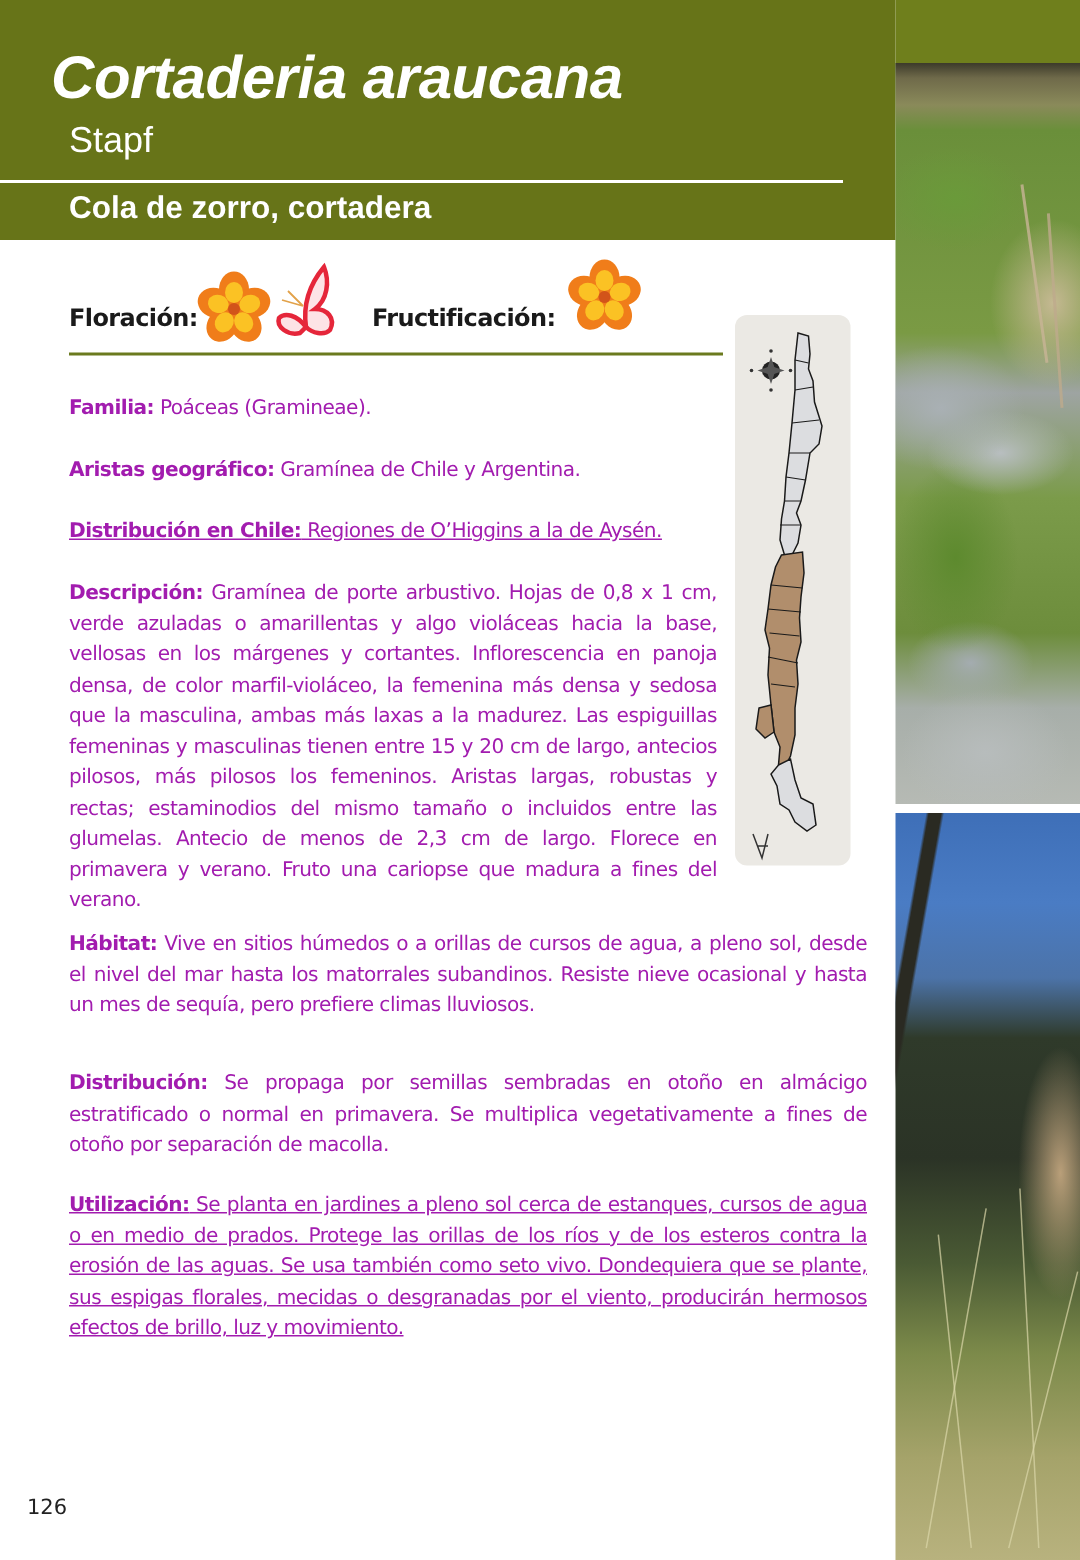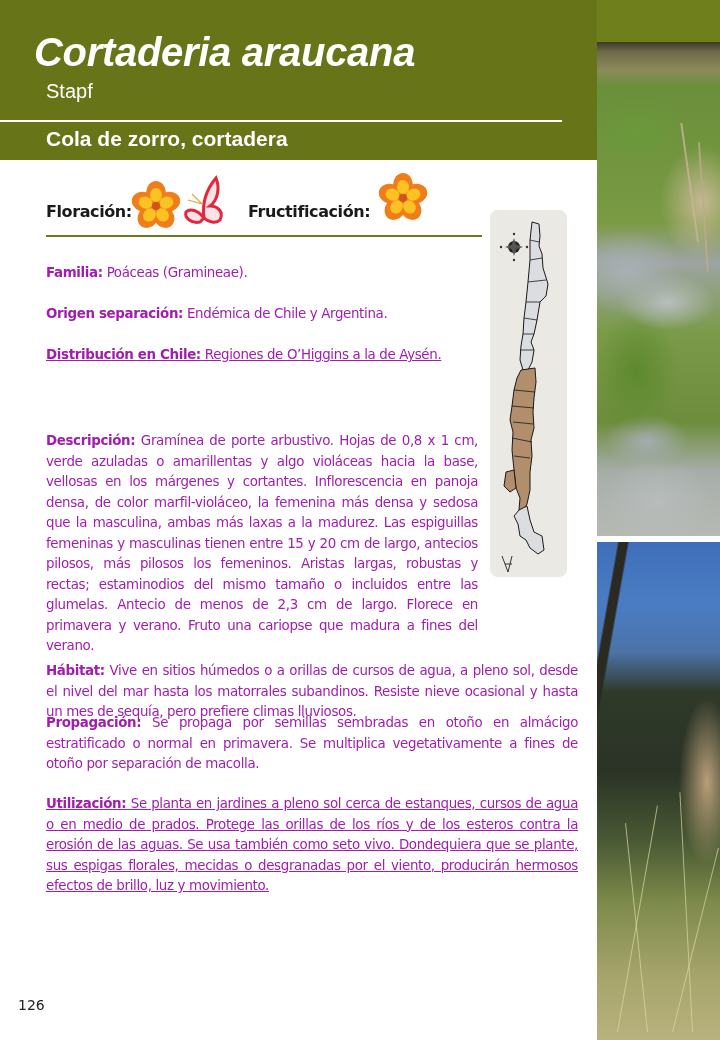--- a/index.html
+++ b/index.html
@@ -14,21 +14,21 @@
       position: absolute; left: 597px; top: 0; width: 123px; height: 42px;
       background: #6f7f1c;
     }
     .title {
       position: absolute; left: 34px; top: 30px;
       font-family: "Liberation Sans", sans-serif; font-style: italic; font-weight: bold;
       font-size: 40px; color: #ffffff; letter-spacing: -0.3px;
     }
     .author {
       position: absolute; left: 46px; top: 80px;
-      font-family: "Liberation Sans", sans-serif; font-size: 20px; color: #ffffff;
+      font-family: "Liberation Sans", sans-serif; font-size: 24px; color: #ffffff;
     }
     .header-rule {
       position: absolute; left: 0; top: 120px; width: 562px; height: 2px; background: #ffffff;
     }
     .common-name {
       position: absolute; left: 46px; top: 127px;
       font-family: "Liberation Sans", sans-serif; font-weight: bold; font-size: 21px; color: #ffffff;
     }
 
     .pheno-row { position: absolute; left: 46px; top: 172px; height: 60px; width: 436px; }
@@ -175,37 +175,37 @@
     <path d="M29 300 L37 296 L40 310 L44 322 L52 326 L54 340 L48 344 L40 338 L36 330 L30 326 L28 314 L24 306 Z" fill="#dcdde0" stroke="#1a1a1a" stroke-width="1"></path>
     <path d="M12 346 L18 362 L22 346 M15 354 L22 354" stroke="#333" stroke-width="1" fill="none"></path>
   </svg>
 </div>
 
 <p class="body-text" style="top:263px;">
   <b>Familia:</b><span> Poáceas (Gramineae).</span>
 </p>
 
 <p class="body-text" style="top:304px;">
-  <b>Origen separación:</b><span> Endémica de Chile y Argentina.</span>
+  <b>Aristas geográfico:</b><span> Gramínea de Chile y Argentina.</span>
 </p>
 
 <p class="body-text" style="top:345px;text-decoration:underline;">
   <b>Distribución en Chile:</b><span> Regiones de O’Higgins a la de Aysén.</span>
 </p>
 
-<p class="body-text" style="top:386px;margin-top:45px;">
+<p class="body-text" style="top:386px;">
   <b>Descripción:</b><span> Gramínea de porte arbustivo. Hojas de 0,8 x 1 cm, verde azuladas o amarillentas y algo violáceas hacia la base, vellosas en los márgenes y cortantes. Inflorescencia en panoja densa, de color marfil-violáceo, la femenina más densa y sedosa que la masculina, ambas más laxas a la madurez. Las espiguillas femeninas y masculinas tienen entre 15 y 20 cm de largo, antecios pilosos, más pilosos los femeninos. Aristas largas, robustas y rectas; estaminodios del mismo tamaño o incluidos entre las glumelas. Antecio de menos de 2,3 cm de largo. Florece en primavera y verano. Fruto una cariopse que madura a fines del verano.</span>
 </p>
 
-<p class="body-text wide" style="top:661px;">
+<p class="body-text wide" style="top:620px;">
   <b>Hábitat:</b><span> Vive en sitios húmedos o a orillas de cursos de agua, a pleno sol, desde el nivel del mar hasta los matorrales subandinos. Resiste nieve ocasional y hasta un mes de sequía, pero prefiere climas lluviosos.</span>
 </p>
 
 <p class="body-text wide" style="top:713px;">
-  <b>Propagación:</b><span> Se propaga por semillas sembradas en otoño en almácigo estratificado o normal en primavera. Se multiplica vegetativamente a fines de otoño por separación de macolla.</span>
+  <b>Distribución:</b><span> Se propaga por semillas sembradas en otoño en almácigo estratificado o normal en primavera. Se multiplica vegetativamente a fines de otoño por separación de macolla.</span>
 </p>
 
 <p class="body-text wide" style="top:794px;text-decoration:underline;">
   <b>Utilización:</b><span> Se planta en jardines a pleno sol cerca de estanques, cursos de agua o en medio de prados. Protege las orillas de los ríos y de los esteros contra la erosión de las aguas. Se usa también como seto vivo. Dondequiera que se plante, sus espigas florales, mecidas o desgranadas por el viento, producirán hermosos efectos de brillo, luz y movimiento.</span>
 </p>
 
 <div class="page-number">126</div>
 
 <div class="photo photo-top">
   <div class="grass-line" style="left:100px; top:80px; height:120px; transform: rotate(-8deg); background: rgba(200,180,150,0.8); width:2px;"></div>

